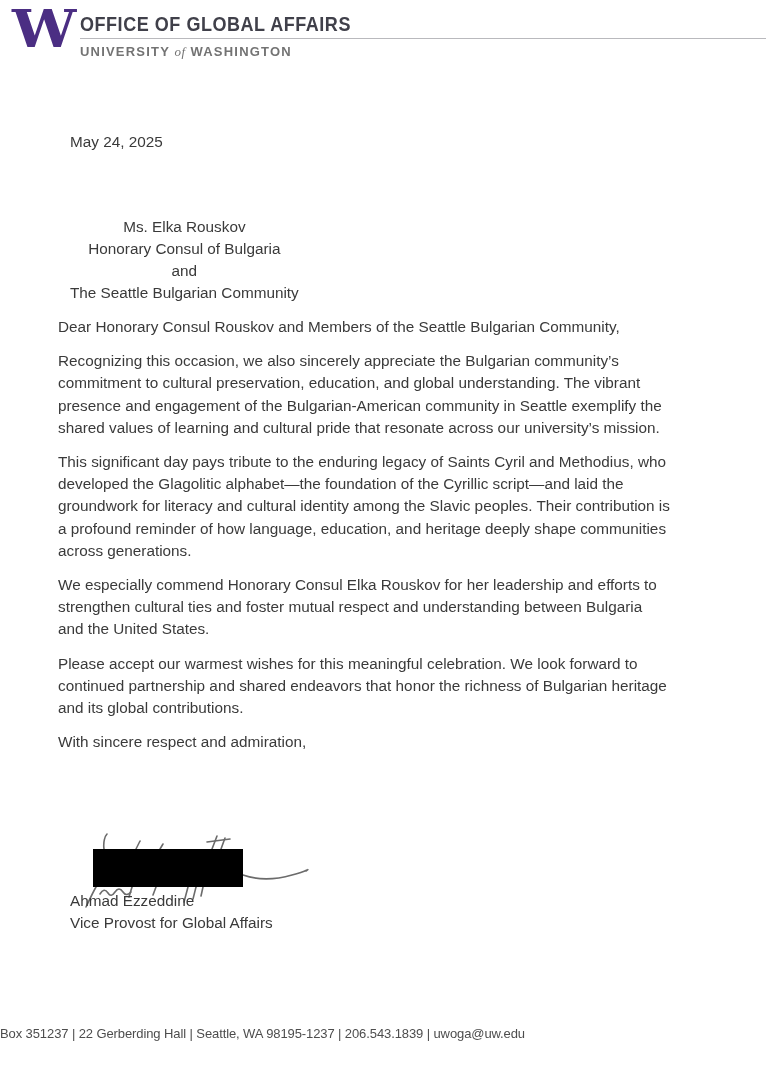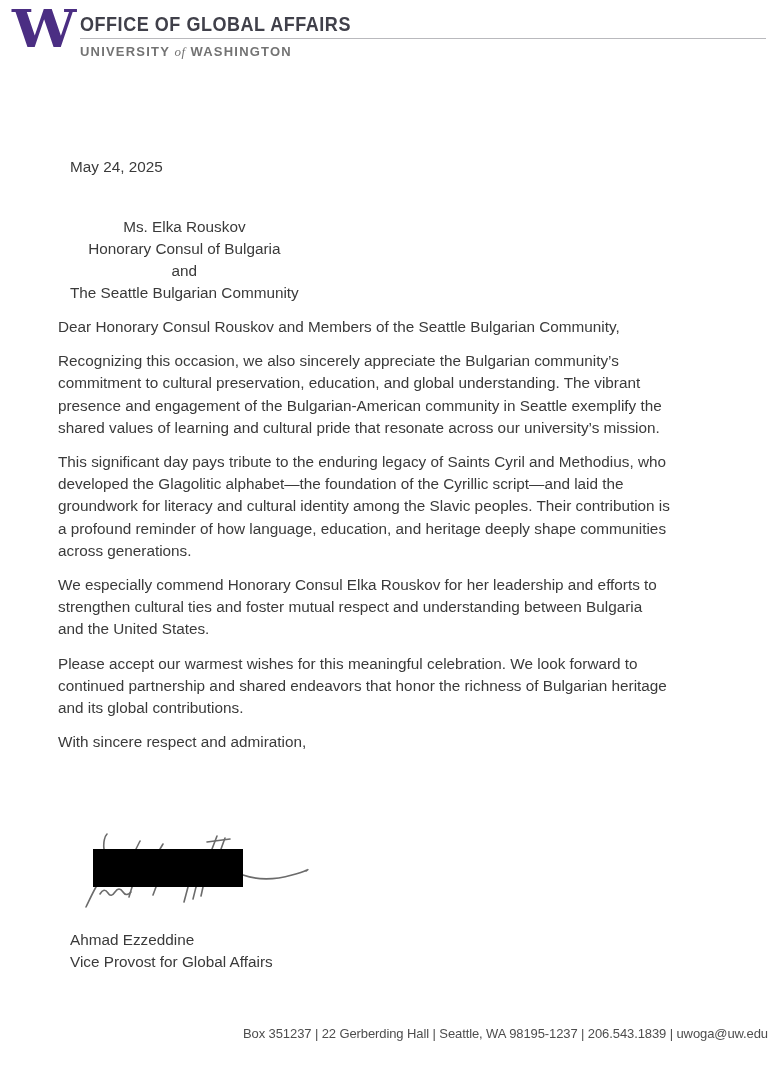--- a/index.html
+++ b/index.html
@@ -69,21 +69,20 @@
   }
 
   
   .pre { white-space: pre-line; }
   .date-line {
     position: absolute;
     top: 131px;
     left: 70px;
     font-size: 15.3px;
     line-height: 22.2px;
-    margin-top: 25px;
   }
   .recipient-block {
     position: absolute;
     top: 216px;
     left: 70px;
     font-size: 15.3px;
     line-height: 22px;
     text-align: center;
   }
   .letter-body {
@@ -99,33 +98,33 @@
   
   .signature-wrap {
     position: absolute;
     top: 833px;
     left: 60px;
     width: 300px;
     height: 75px;
   }
   .signer-block {
     position: absolute;
-    top: 929px;
+    top: 890px;
     left: 70px;
     font-size: 15.3px;
     line-height: 22.2px;
   }
 
   
   .footer-line {
     position: absolute;
     top: 1026px;
     left: 0;
     right: 0;
-    text-align: right;
+    text-align: left;
     font-size: 13px;
     color: #4d4d4d;
     letter-spacing: -0.1px;
   }
 </style>
 </head>
 <body>
 
 <div class="page">
 

